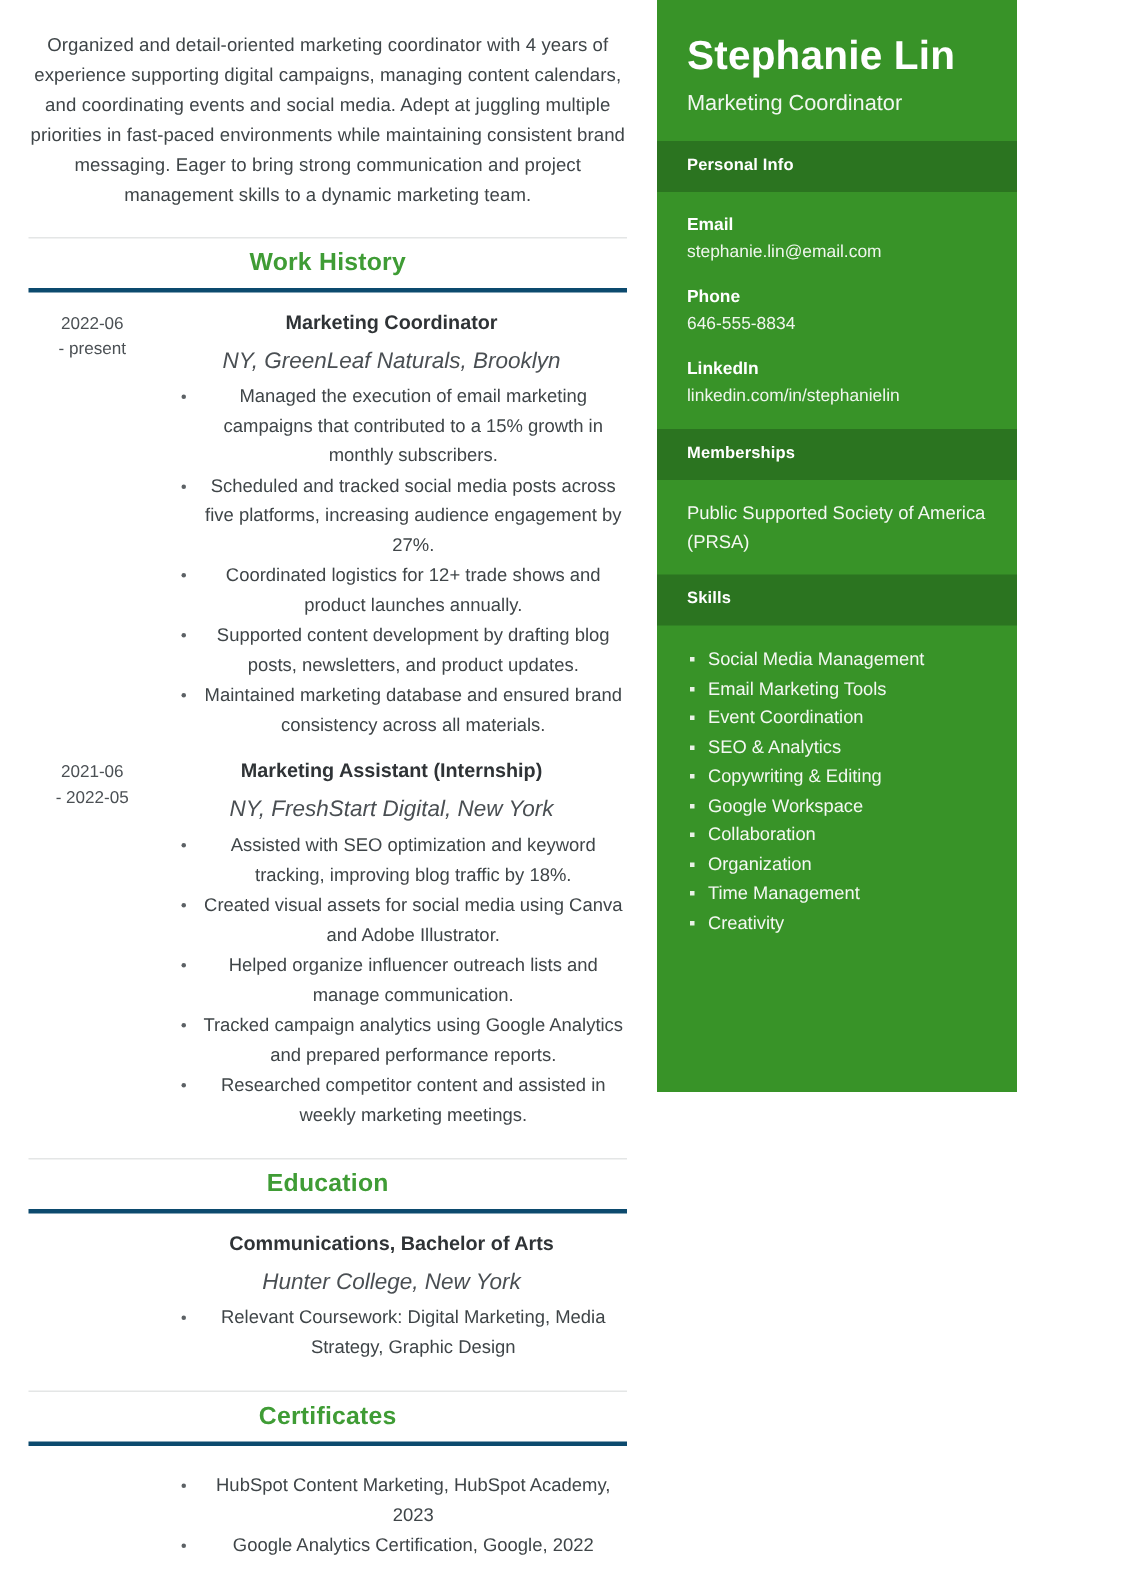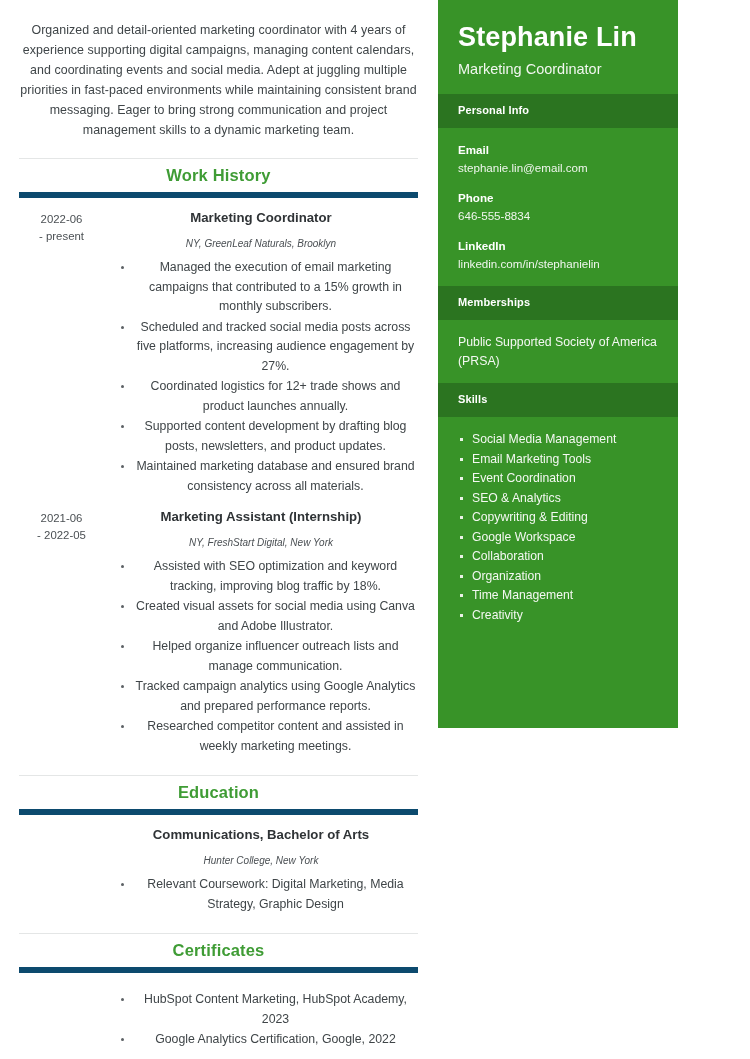--- a/index.html
+++ b/index.html
@@ -37,21 +37,21 @@
     color: #3f4548;
     margin: 2px 0 0 0;
     letter-spacing: 0.005em;
   }
 
   .section {
     margin-top: 18px;
   }
   .section-head {
     border-top: 1px solid #e4e6e6;
-    border-bottom: 6px solid #0c4a6e;
+    border-bottom: 3px solid #0c4a6e;
     padding: 6px 0 7px 0;
   }
   .section-title {
     font-size: 16.5px;
     font-weight: bold;
     color: #3f9c35;
     letter-spacing: 0.01em;
     line-height: 20px;
   }
 
@@ -73,21 +73,21 @@
     min-width: 0;
   }
   .entry-title {
     font-size: 13.2px;
     font-weight: bold;
     color: #2f3336;
     line-height: 18px;
     margin-bottom: 8px;
   }
   .entry-sub {
-    font-size: 10px;
+    font-size: 15px;
     font-style: italic;
     color: #4a4f53;
     line-height: 17px;
     margin-bottom: 4px;
   }
   ul.bullets {
     margin: 6px 0 0 0;
     padding-left: 17px;
     list-style: none;
   }

